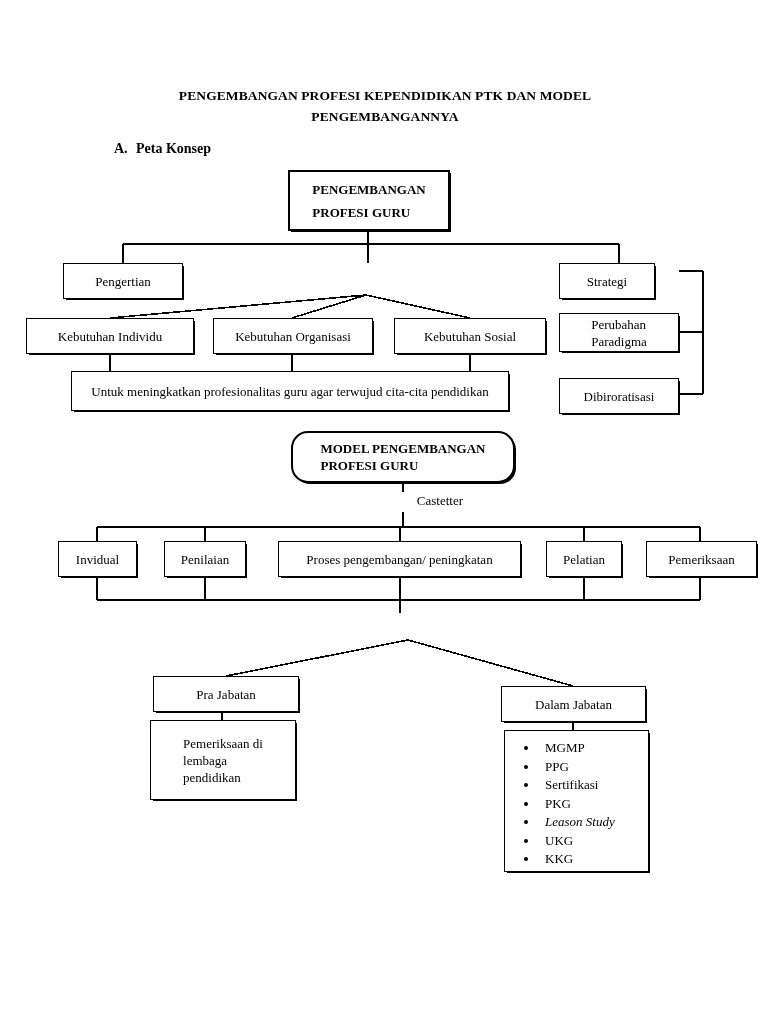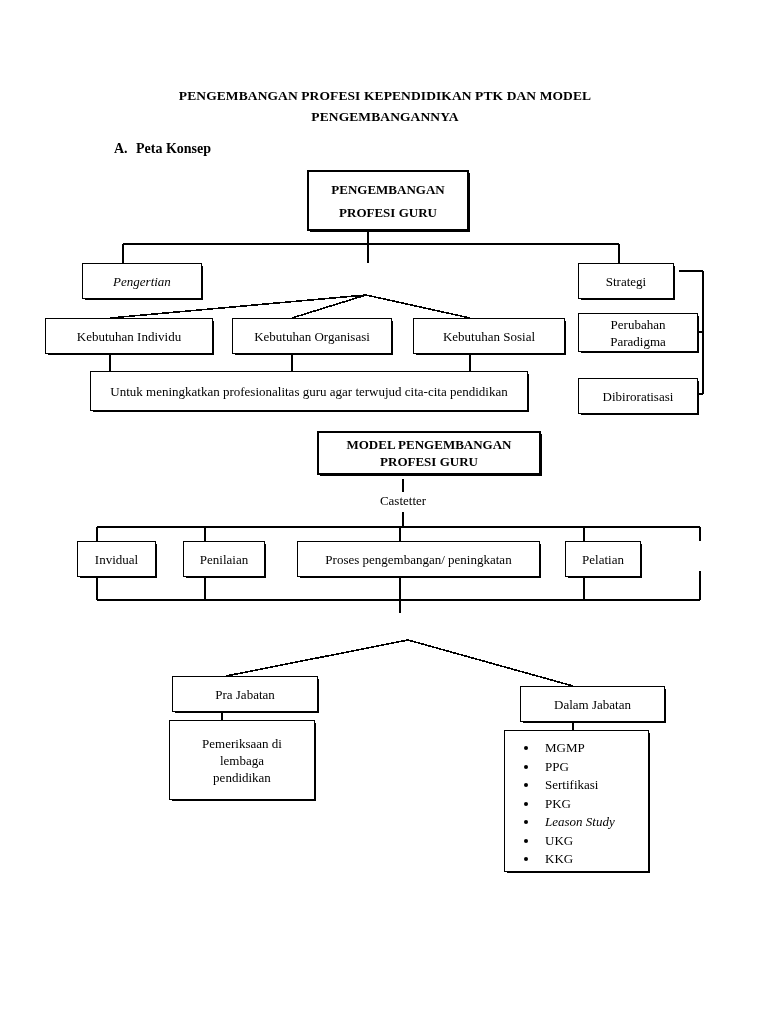--- a/index.html
+++ b/index.html
@@ -55,40 +55,39 @@
   
   .node {
     position: absolute;
     box-sizing: border-box;
     background: #ffffff;
     border: 1px solid #000000;
     box-shadow: 2px 2px 0 -1px #000000;
     display: flex;
     align-items: center;
     justify-content: center;
-    text-align: center;
+    text-align: left;
     font-size: 13px;
     line-height: 17px;
     padding: 17px 4px;
-    margin-left: 19px;
   }
   .node.thick {
     border-width: 2px;
     box-shadow: 2px 2px 0 -1px #000000;
   }
   .node.bold {
     font-weight: bold;
   }
   .node.tall-lines {
     line-height: 23px;
   }
   .plain-label {
     position: absolute;
     font-size: 13px;
-    text-align: center;
+    text-align: right;
   }
 
   
   .listbox {
     position: absolute;
     box-sizing: border-box;
     background: #ffffff;
     border: 1px solid #000000;
     box-shadow: 2px 2px 0 -1px #000000;
     padding: 8px 6px 1px 4px;
@@ -168,21 +167,21 @@
     </g>
   </svg>
 
   <div class="node thick bold tall-lines" style="left:288px; top:170px; width:162px; height:61px;">
     <div>
       <div>PENGEMBANGAN</div>
       <div>PROFESI GURU</div>
     </div>
   </div>
 
-  <div class="node" style="left:63px; top:263px; width:120px; height:32px;font-style:italic;">
+  <div class="node" style="left:63px; top:263px; width:120px; height:32px;">
     <span>Pengertian</span>
   </div>
 
 
   <div class="node" style="left:559px; top:263px; width:96px; height:32px;">
     <span>Strategi</span>
   </div>
 
   <div class="node" style="left:26px; top:318px; width:168px; height:29px;">
     <span>Kebutuhan Individu</span>
@@ -204,21 +203,21 @@
     <div>
       <div>Perubahan</div>
       <div>Paradigma</div>
     </div>
   </div>
 
   <div class="node" style="left:559px; top:378px; width:120px; height:32px;">
     <span>Dibiroratisasi</span>
   </div>
 
-  <div class="node thick bold" style="left:298px; top:431px; width:224px; height:44px;">
+  <div class="node thick bold" style="left:291px; top:431px; width:224px; height:52px;border-radius:17px;">
     <div>
       <div>MODEL PENGEMBANGAN</div>
       <div>PROFESI GURU</div>
     </div>
   </div>
 
   <div class="plain-label" style="left:343px; top:493px; width:120px;">Castetter</div>
 
   <div class="node" style="left:58px; top:541px; width:79px; height:30px;font-family:Liberation Serif, serif;">
     <span>Invidual</span>
@@ -229,20 +228,23 @@
   </div>
 
   <div class="node" style="left:278px; top:541px; width:243px; height:30px;">
     <span>Proses pengembangan/ peningkatan</span>
   </div>
 
   <div class="node" style="left:546px; top:541px; width:76px; height:30px;">
     <span>Pelatian</span>
   </div>
 
+  <div class="node" style="left:646px; top:541px; width:111px; height:30px;">
+    <span>Pemeriksaan</span>
+  </div>
 
 
   <div class="node" style="left:153px; top:676px; width:146px; height:28px;">
     <span>Pra Jabatan</span>
   </div>
 
   <div class="node" style="left:150px; top:720px; width:146px; height:80px;">
     <div>
       <div>Pemeriksaan di</div>
       <div>lembaga</div>

